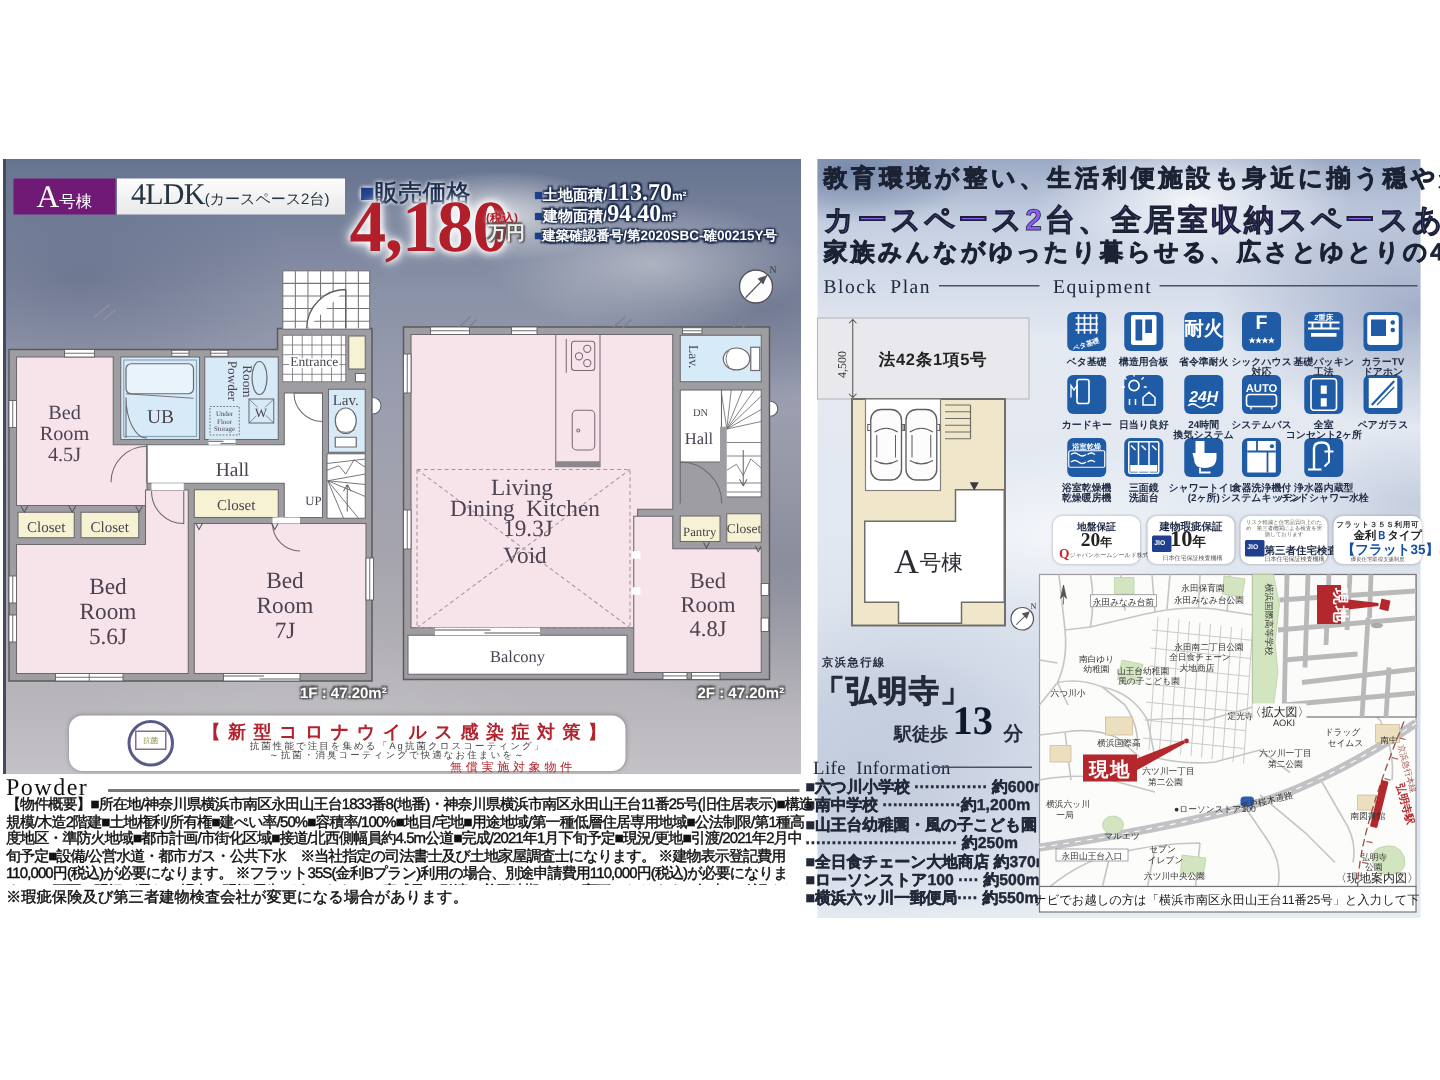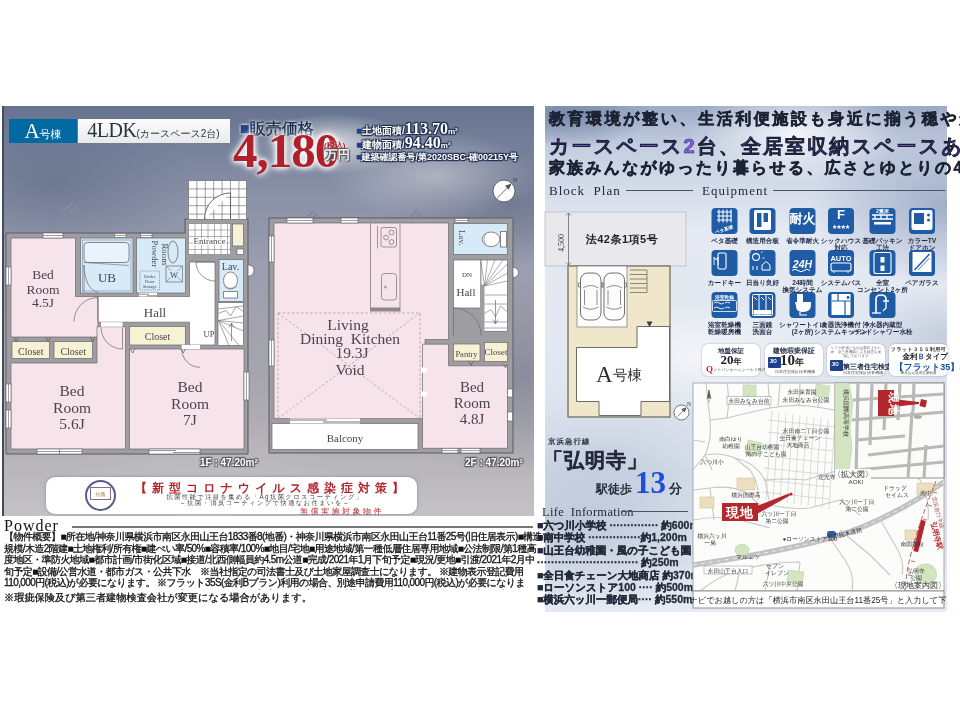--- a/index.html
+++ b/index.html
@@ -22,21 +22,21 @@
 <div class="abs" style="left:545px;top:106px;width:402px;height:506px;background:
 radial-gradient(120px 50px at 22px 8px, rgba(118,135,168,.95), rgba(118,135,168,0) 70%),
 radial-gradient(190px 110px at 400px 100px, rgba(148,162,192,.8), rgba(148,162,192,0) 72%),
 radial-gradient(120px 70px at 398px 230px, rgba(168,180,204,.5), rgba(168,180,204,0) 72%),
 radial-gradient(240px 130px at 30px 420px, rgba(164,176,200,.5), rgba(164,176,200,0) 70%),
 radial-gradient(160px 90px at 60px 350px, rgba(190,200,218,.5), rgba(190,200,218,0) 70%),
 radial-gradient(150px 70px at 250px 28px, rgba(246,248,251,.95), rgba(246,248,251,0) 70%),
 radial-gradient(170px 80px at 160px 250px, rgba(250,251,253,.7), rgba(250,251,253,0) 70%),
 linear-gradient(180deg,#9caac6 0%,#c3cee0 8%,#e4e9f2 24%,#e2e8f1 50%,#d6deea 72%,#dee4ee 88%,#e7ebf2 100%)"></div>
 
-<div class="abs serif" style="left:9px;top:119px;width:68px;height:24px;background:#0369a1;color:#fff;text-align:center;line-height:24px"><span style="font-size:21px">A</span><span style="font-size:11px;letter-spacing:0;font-family:'Liberation Sans',sans-serif">号棟</span></div>
+<div class="abs serif" style="left:9px;top:119px;width:68px;height:24px;background:#701a75;color:#fff;text-align:center;line-height:24px"><span style="font-size:21px">A</span><span style="font-size:11px;letter-spacing:0;font-family:'Liberation Sans',sans-serif">号棟</span></div>
 
 <div class="abs serif" style="left:77.5px;top:119px;width:152px;height:24px;background:linear-gradient(180deg,#fdfdfd,#e9e9ea);color:#25353f;text-align:center;line-height:23px"><span style="font-size:20px;letter-spacing:-.5px">4LDK</span><span style="font-size:10px;font-family:'Liberation Sans',sans-serif">(カースペース2台)</span></div>
 
 <div class="abs" style="left:240px;top:119px;font-size:16px;font-weight:normal;color:#172a4d;text-shadow:0 0 3px #fff,0 0 3px #fff;-webkit-text-stroke:0.4px #172a4d"><span style="color:#1d3e8c">■</span>販売価格</div>
 
 <div class="abs serif" style="left:233px;top:122px;font-size:49px;font-weight:bold;color:#b01f2a;letter-spacing:-1px;text-shadow:0 0 4px #fff,0 0 6px #fff,0 0 10px #fff">4,180</div>
 
 <div class="abs" style="left:324px;top:140px;font-size:8px;color:#b01f2a;font-weight:bold;text-shadow:0 0 3px #fff">(税込)</div>
 <div class="abs" style="left:325px;top:147px;font-size:12.5px;font-weight:bold;color:#eee;text-shadow:0 0 2px #555,1px 1px 1px #555,-1px -1px 1px #555">万円</div>
 
@@ -56,21 +56,21 @@
 <div class="abs" style="left:626px;top:190px;width:67px;height:1px;background:#4a5264"></div>
 
 <div class="abs serif" style="left:702px;top:183px;font-size:13px;color:#20293e;letter-spacing:1px">Equipment</div>
 <div class="abs" style="left:773px;top:190px;width:172px;height:1px;background:#4a5264"></div>
 
 <div class="abs" style="left:548px;top:437px;font-size:7.5px;font-weight:bold;color:#2a3040;letter-spacing:1px">京浜急行線</div>
 
 <div class="abs" style="left:543px;top:447px;font-size:20px;font-weight:bold;color:#252b3a;letter-spacing:1px;-webkit-text-stroke:0.5px #252b3a">「弘明寺」</div>
 
 <div class="abs" style="left:596px;top:481px;font-size:12px;font-weight:bold;color:#252b3a">駅徒歩</div>
-<div class="abs serif" style="left:635px;top:465px;font-size:31px;font-weight:bold;color:#1d4ed8">13</div>
+<div class="abs serif" style="left:635px;top:465px;font-size:27px;font-weight:bold;color:#0f172a">13</div>
 <div class="abs" style="left:669px;top:480px;font-size:13px;font-weight:bold;color:#252b3a">分</div>
 
 <div class="abs serif" style="left:542px;top:504.5px;font-size:12.5px;color:#20293e;letter-spacing:.3px">Life&nbsp; Information</div>
 <div class="abs" style="left:621px;top:511px;width:67px;height:1px;background:#4a5264"></div>
 
 <div class="abs" style="left:537px;top:519px;font-size:10.5px;font-weight:bold;color:#222a3a;line-height:12.4px;white-space:nowrap;-webkit-text-stroke:0.3px #222a3a">
 <div>■六つ川小学校 ·············· 約600m</div>
 <div>■南中学校 ···············約1,200m</div>
 <div>■山王台幼稚園・風の子こども園</div>
 <div>····························· 約250m</div>

